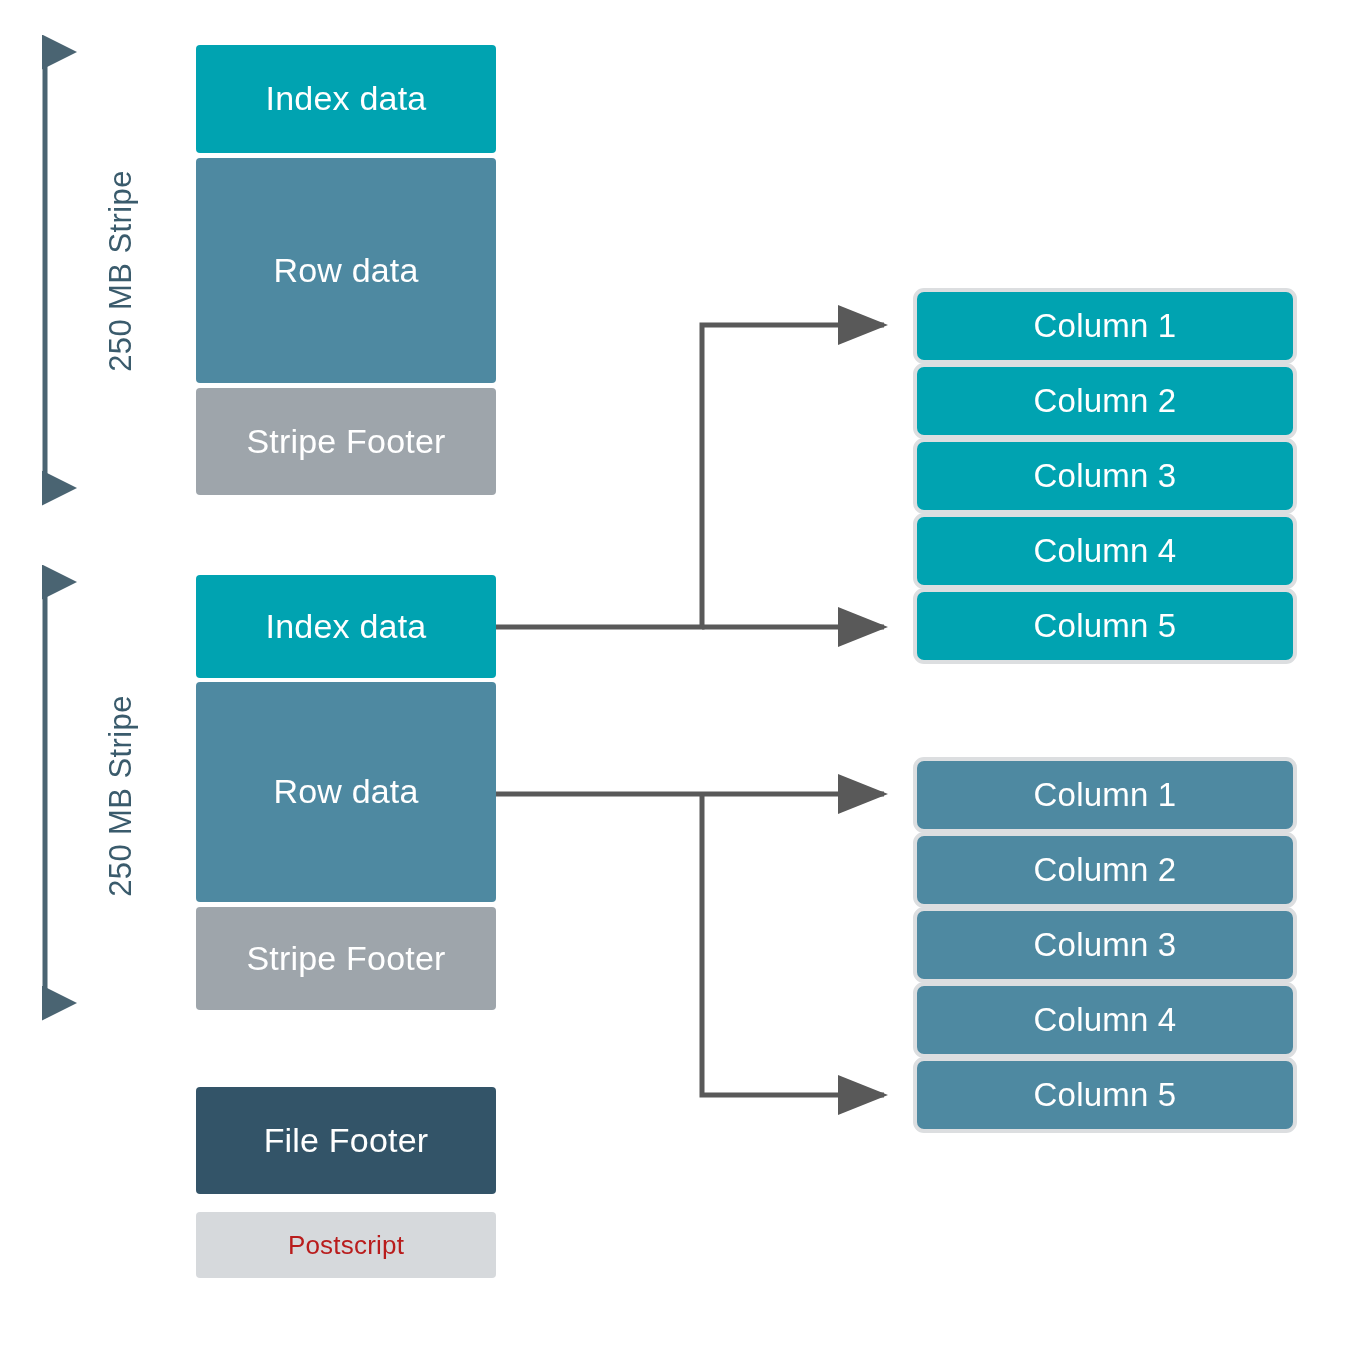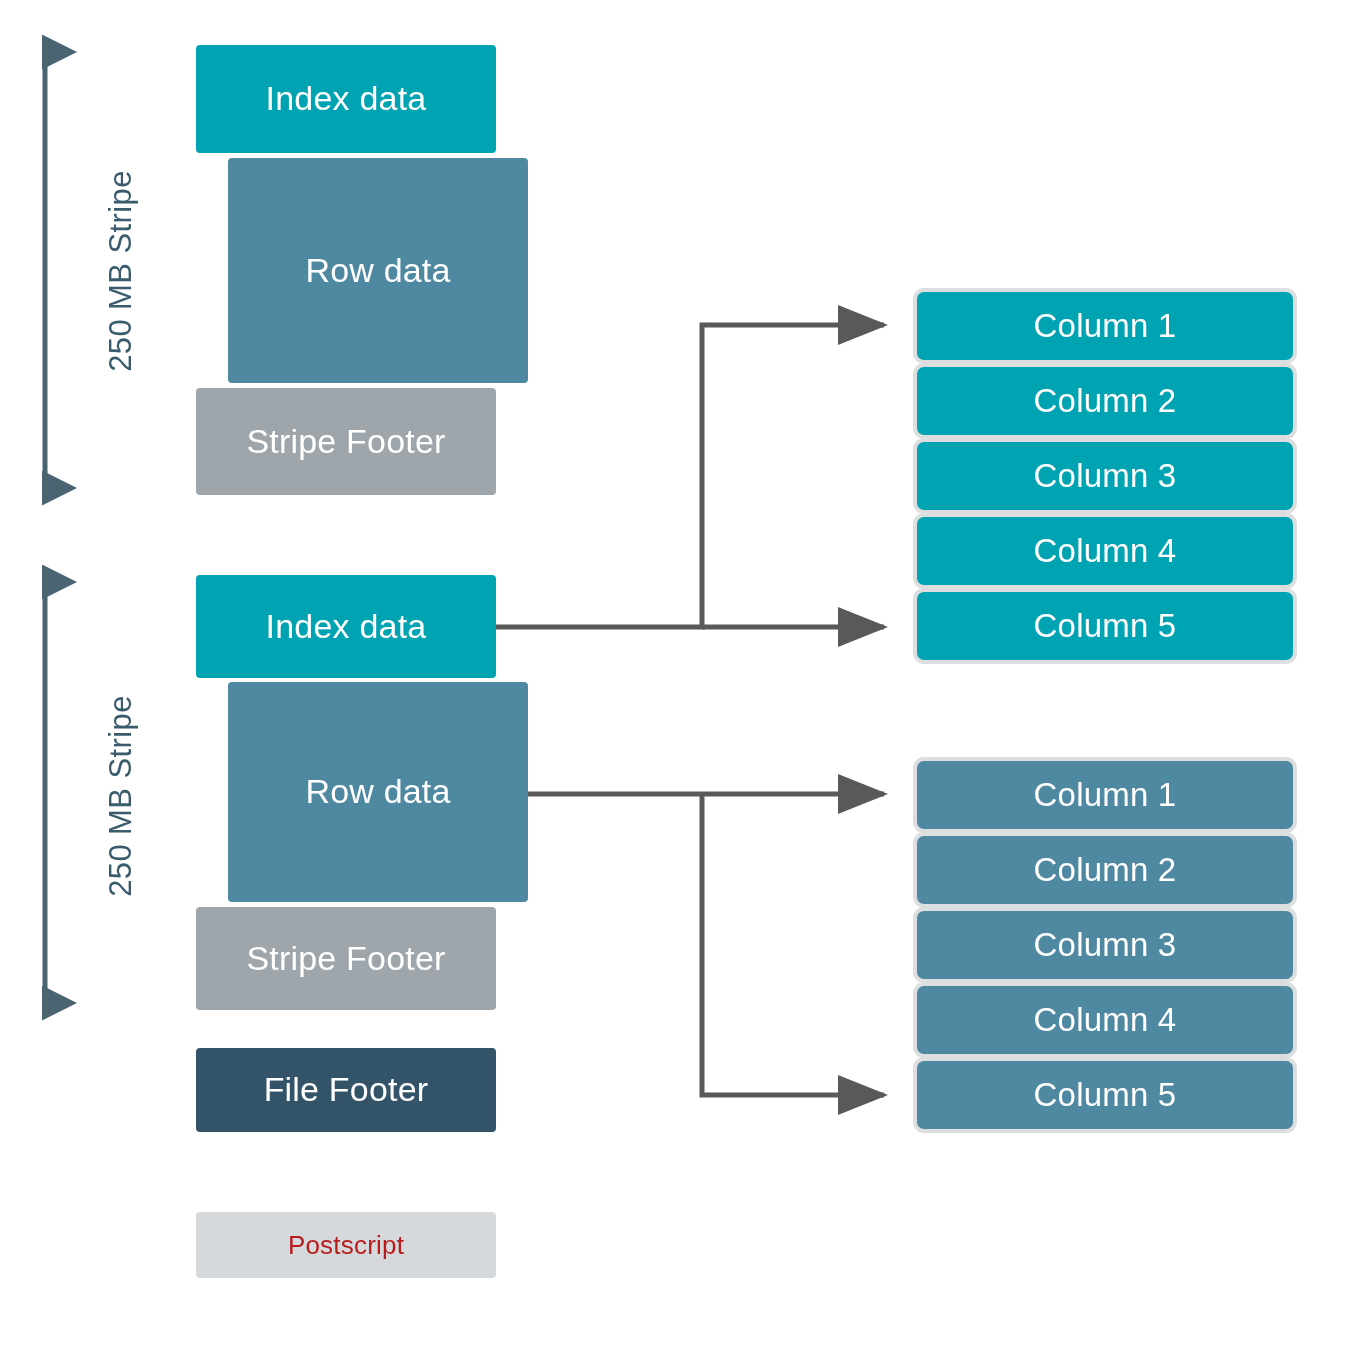--- a/index.html
+++ b/index.html
@@ -29,21 +29,21 @@
     display: flex;
     align-items: center;
     justify-content: center;
     color: #ffffff;
     border-radius: 4px;
     text-align: center;
     line-height: 1.1;
     letter-spacing: 0.2px;
   }
   .block.index   { background: #00A3B1; font-size: 34px; }
-  .block.rowdata { background: #4E89A1; font-size: 34px; margin-left: 32px; }
+  .block.rowdata { background: #4E89A1; font-size: 34px; }
   .block.footer  { background: #9EA5AB; font-size: 34px; }
   .block.filefooter { background: #335468; font-size: 34px; }
   .block.postscript { background: #D6D9DC; font-size: 26px; color: #b91c1c; }
 
   
   .colgroup { position: absolute; left: 903px; width: 384px; }
   .colbox {
     position: absolute;
     left: 0;
     width: 384px;
@@ -123,21 +123,21 @@
   <div class="block index" style="top:45px; height:108px;">Index data</div>
   <div class="block rowdata" style="top:158px; height:225px;">Row data</div>
   <div class="block footer" style="top:388px; height:107px;">Stripe Footer</div>
 
   <div class="stripe-label" style="left:-9px; top:778px; width:260px; text-align:center;">250 MB Stripe</div>
 
   <div class="block index" style="top:575px; height:103px;">Index data</div>
   <div class="block rowdata" style="top:682px; height:220px;">Row data</div>
   <div class="block footer" style="top:907px; height:103px;">Stripe Footer</div>
 
-  <div class="block filefooter" style="top:1048px; height:84px;">File Footer</div>
+  <div class="block filefooter" style="top:1087px; height:107px;">File Footer</div>
   <div class="block postscript" style="top:1212px; height:66px;">Postscript</div>
 
   <div class="colgroup" style="top:0; height:0;">
     <div class="colbox teal" style="top:288px; height:76px;">Column 1</div>
     <div class="colbox teal" style="top:363px; height:76px;">Column 2</div>
     <div class="colbox teal" style="top:438px; height:76px;">Column 3</div>
     <div class="colbox teal" style="top:513px; height:76px;">Column 4</div>
     <div class="colbox teal" style="top:588px; height:76px;">Column 5</div>
   </div>
 

